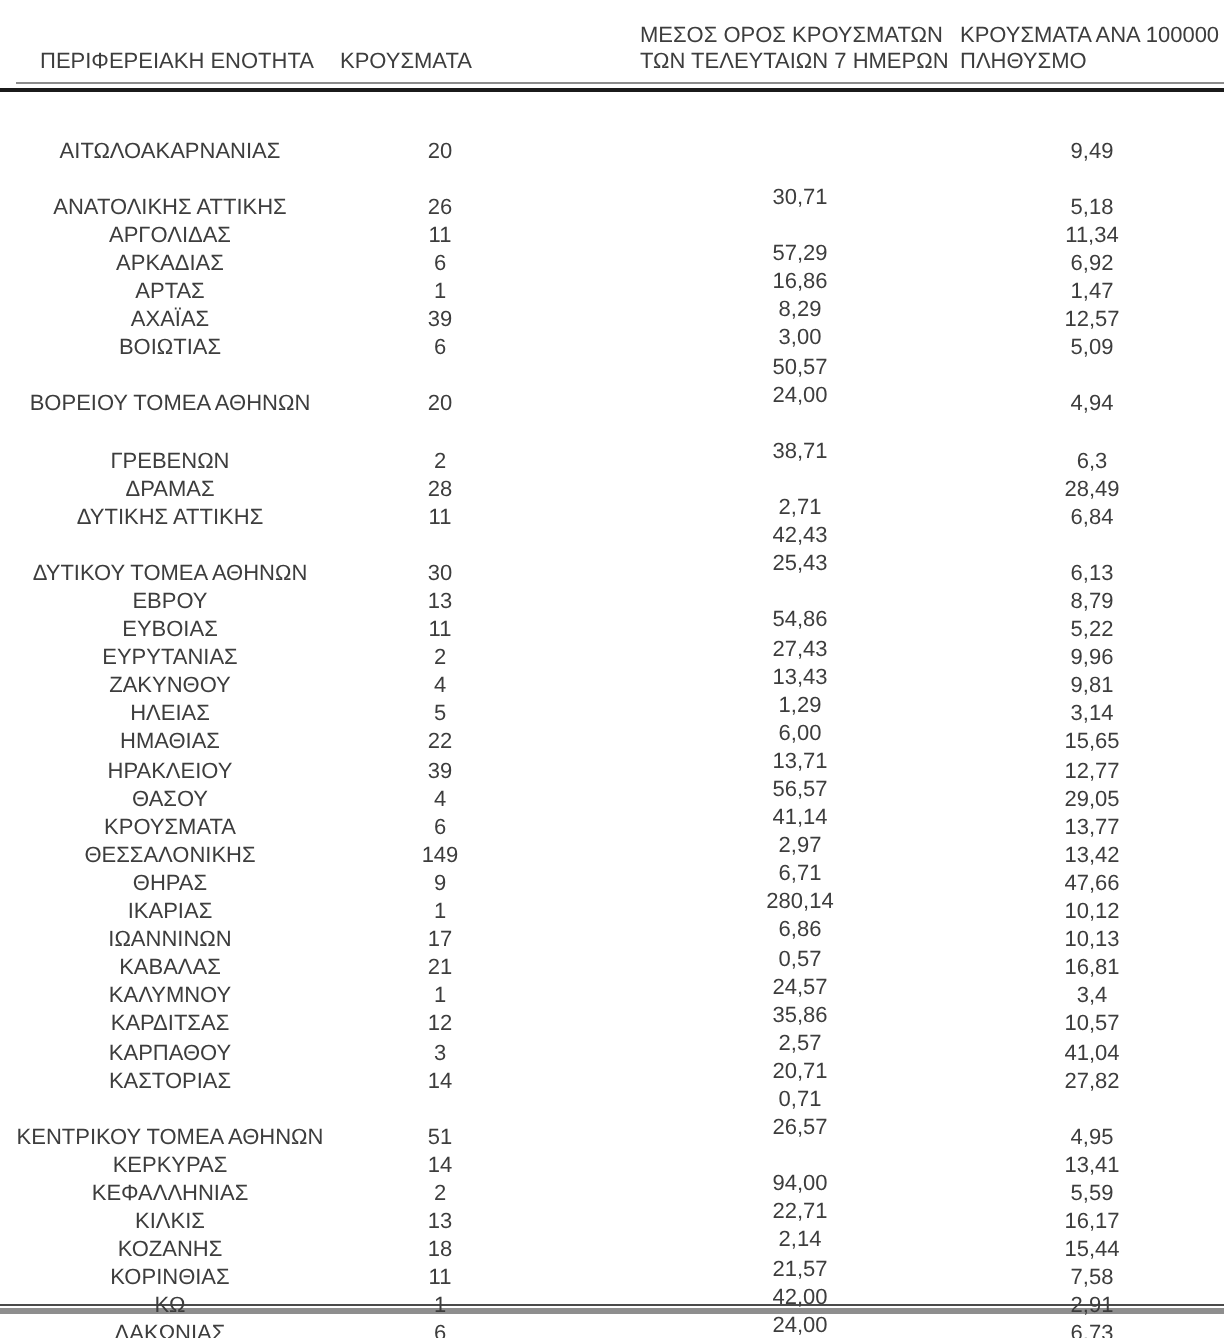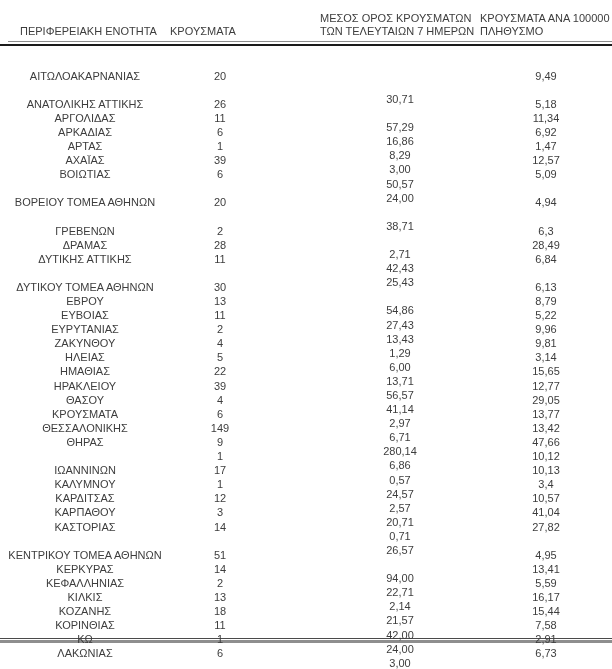--- a/index.html
+++ b/index.html
@@ -197,31 +197,38 @@
           <div class="c c3">280,14</div>
           <div class="c c4">13,42</div>
         </div>
         <div class="row">
           <div class="c c1">ΘΗΡΑΣ</div>
           <div class="c c2">9</div>
           <div class="c c3">6,86</div>
           <div class="c c4">47,66</div>
         </div>
         <div class="row">
+          <div class="c c1">ΙΚΑΡΙΑΣ</div>
           <div class="c c2">1</div>
           <div class="c c3">0,57</div>
           <div class="c c4">10,12</div>
         </div>
         <div class="row">
           <div class="c c1">ΙΩΑΝΝΙΝΩΝ</div>
           <div class="c c2">17</div>
           <div class="c c3">24,57</div>
           <div class="c c4">10,13</div>
         </div>
         <div class="row">
+          <div class="c c1">ΚΑΒΑΛΑΣ</div>
+          <div class="c c2">21</div>
+          <div class="c c3">35,86</div>
+          <div class="c c4">16,81</div>
+        </div>
+        <div class="row">
           <div class="c c1">ΚΑΛΥΜΝΟΥ</div>
           <div class="c c2">1</div>
           <div class="c c3">2,57</div>
           <div class="c c4">3,4</div>
         </div>
         <div class="row">
           <div class="c c1">ΚΑΡΔΙΤΣΑΣ</div>
           <div class="c c2">12</div>
           <div class="c c3">20,71</div>
           <div class="c c4">10,57</div>

